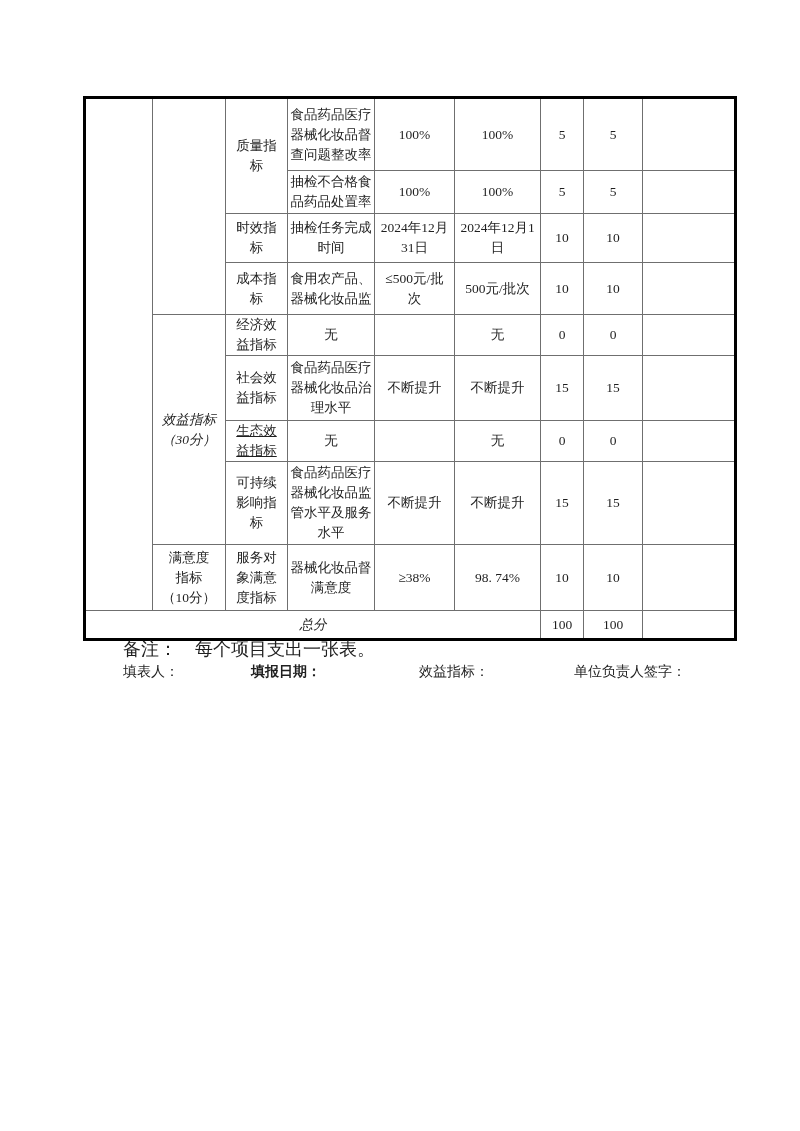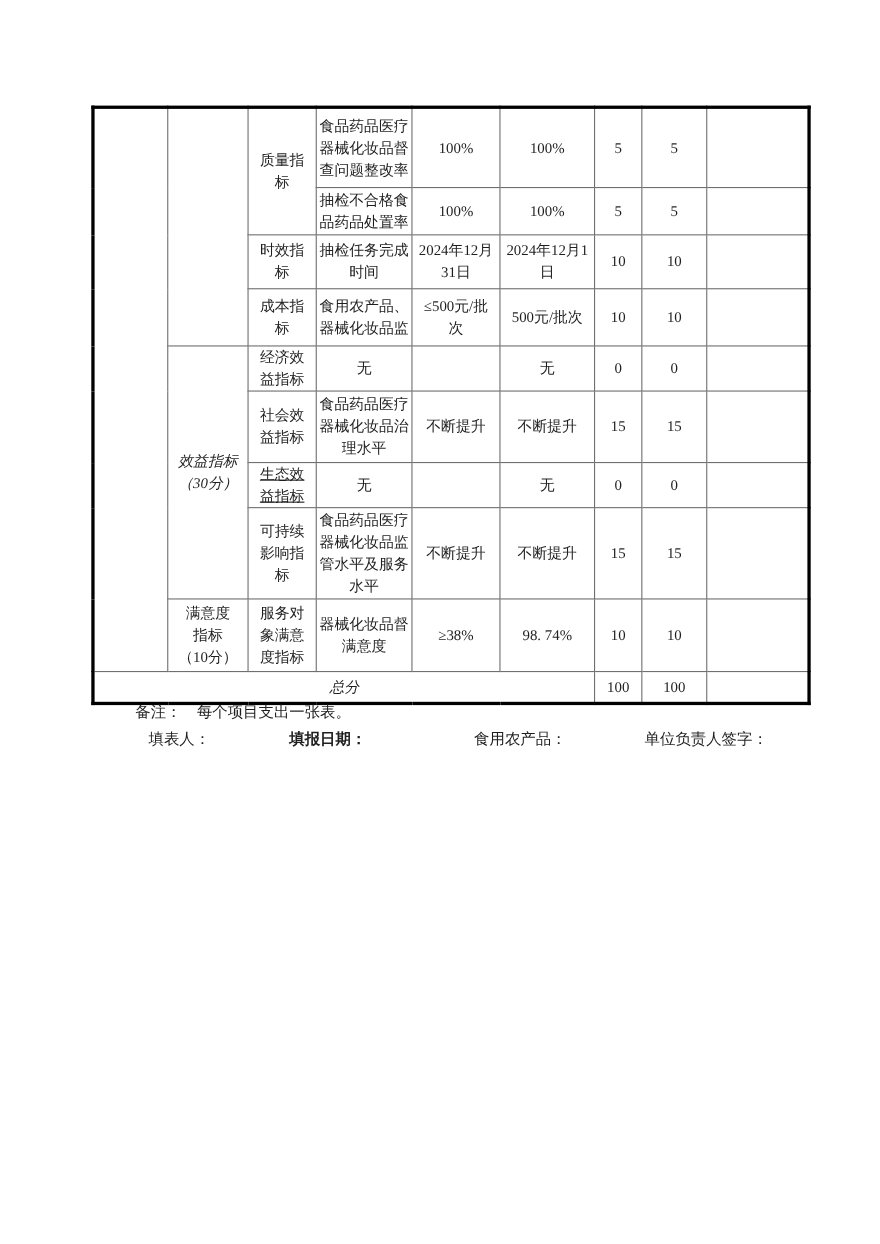--- a/index.html
+++ b/index.html
@@ -38,23 +38,23 @@
   tr.r7{height:37px}
   tr.r8{height:83px}
   tr.r9{height:66px}
   tr.r10{height:29px}
   td.valign-top{vertical-align:top;padding-top:5px;}
   td.shift-up{padding-bottom:80px;font-style:italic;}
   td.lh-tight{line-height:17px;text-decoration:underline;}
   td.total-label{padding-left:68px;font-style:italic;}
   .note{
     position:absolute;left:123px;top:641px;
-    font-size:14px;line-height:16px;white-space:pre-wrap;
-  }
-  .sign-row{position:absolute;left:12px;top:663px;width:672px;height:18px;font-size:14px;text-align:center;}
+    font-size:18px;line-height:16px;white-space:pre-wrap;
+  }
+  .sign-row{position:absolute;left:0;top:663px;width:672px;height:18px;font-size:14px;text-align:center;}
   .sign-item{position:absolute;top:0;white-space:nowrap;}
   .sign-filler{left:123px;}
   .sign-date{left:251px;font-weight:bold;}
   .sign-phone{left:419px;}
   .sign-signer{left:574px;}
 </style>
 </head>
 <body>
 
 <div class="page">
@@ -190,17 +190,17 @@
         <td></td>
       </tr>
     </tbody>
   </table>
 
   <div class="note">备注：　每个项目支出一张表。</div>
 
   <div class="sign-row">
     <span class="sign-item sign-filler">填表人：</span>
     <span class="sign-item sign-date">填报日期：</span>
-    <span class="sign-item sign-phone">食用农产品：</span>
+    <span class="sign-item sign-phone">效益指标：</span>
     <span class="sign-item sign-signer">单位负责人签字：</span>
   </div>
 
 </div>
 
 </body></html>

